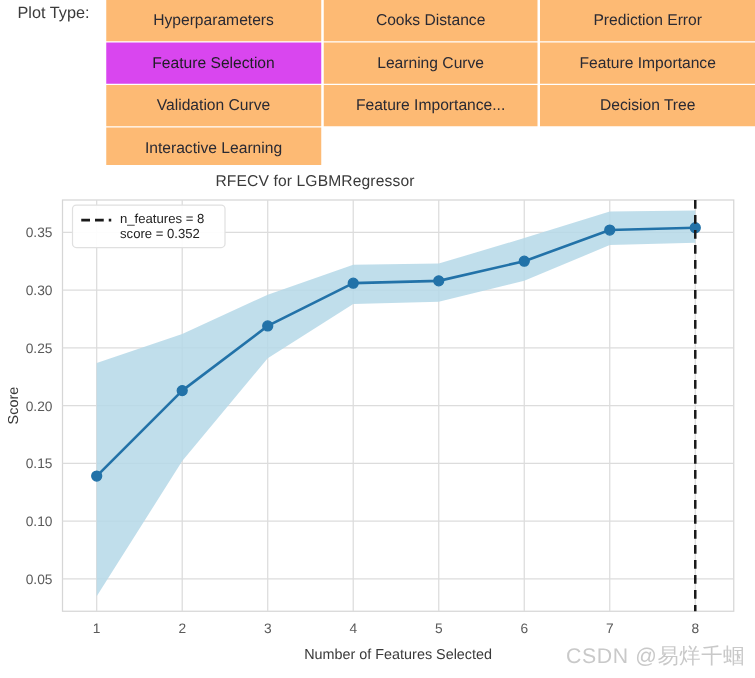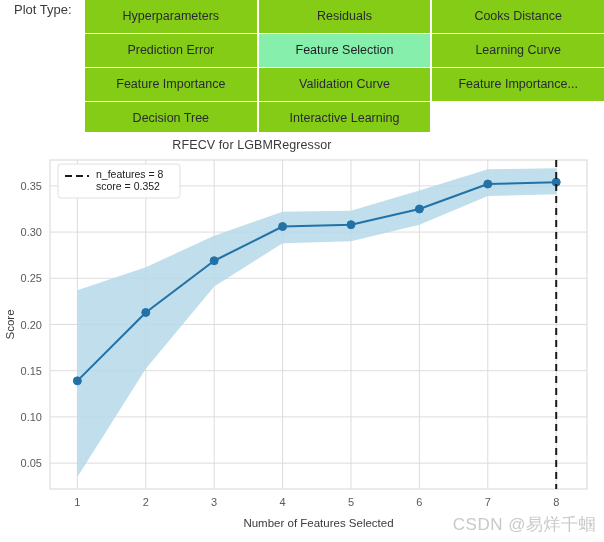--- a/index.html
+++ b/index.html
@@ -33,35 +33,35 @@
   #button-grid {
     width: 519px;
     display: grid;
     grid-template-columns: 1fr 1fr 1fr;
     grid-auto-rows: 33px;
     column-gap: 2px;
     row-gap: 1px;
     padding-top: 0px;
   }
   .plot-btn {
-    background: #84cc16;
+    background: #fdba74;
     border: none;
     font-family: "Liberation Sans", sans-serif;
     font-size: 12.5px;
     color: #2a2a33;
     display: flex;
     align-items: center;
     justify-content: center;
     cursor: pointer;
     white-space: nowrap;
     overflow: hidden;
     line-height: 1;
   }
   .plot-btn.selected {
-    background: #86efac;
+    background: #d946ef;
     color: #1e1e24;
   }
 
   
   #chart-panel {
     position: absolute;
     left: 0; top: 132px;
     width: 604px;
     height: 410px;
     background: #ffffff;
@@ -105,21 +105,20 @@
     white-space: nowrap;
   }
 </style>
 </head>
 <body>
 
 <div id="toolbar">
   <div id="plot-type-label">Plot Type:</div>
   <div id="button-grid">
       <button class="plot-btn">Hyperparameters</button>
-      <button class="plot-btn">Residuals</button>
       <button class="plot-btn">Cooks Distance</button>
       <button class="plot-btn">Prediction Error</button>
       <button class="plot-btn selected">Feature Selection</button>
       <button class="plot-btn">Learning Curve</button>
       <button class="plot-btn">Feature Importance</button>
       <button class="plot-btn">Validation Curve</button>
       <button class="plot-btn">Feature Importance...</button>
       <button class="plot-btn">Decision Tree</button>
       <button class="plot-btn">Interactive Learning</button>
     </div>

